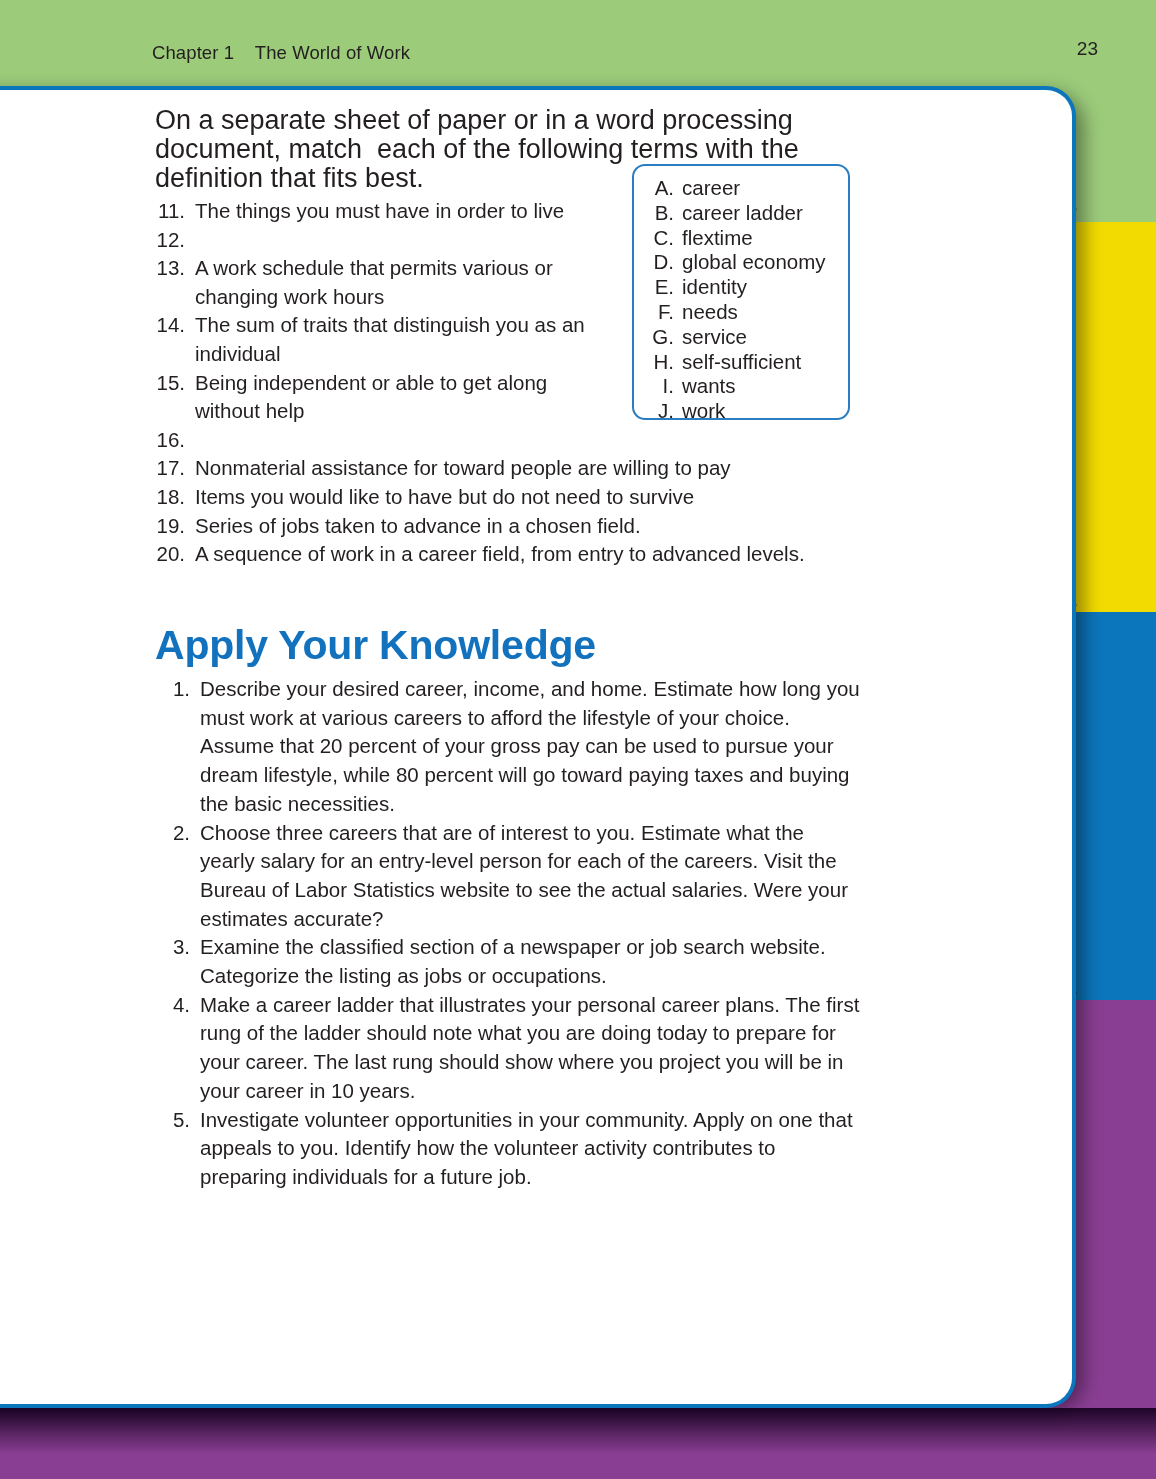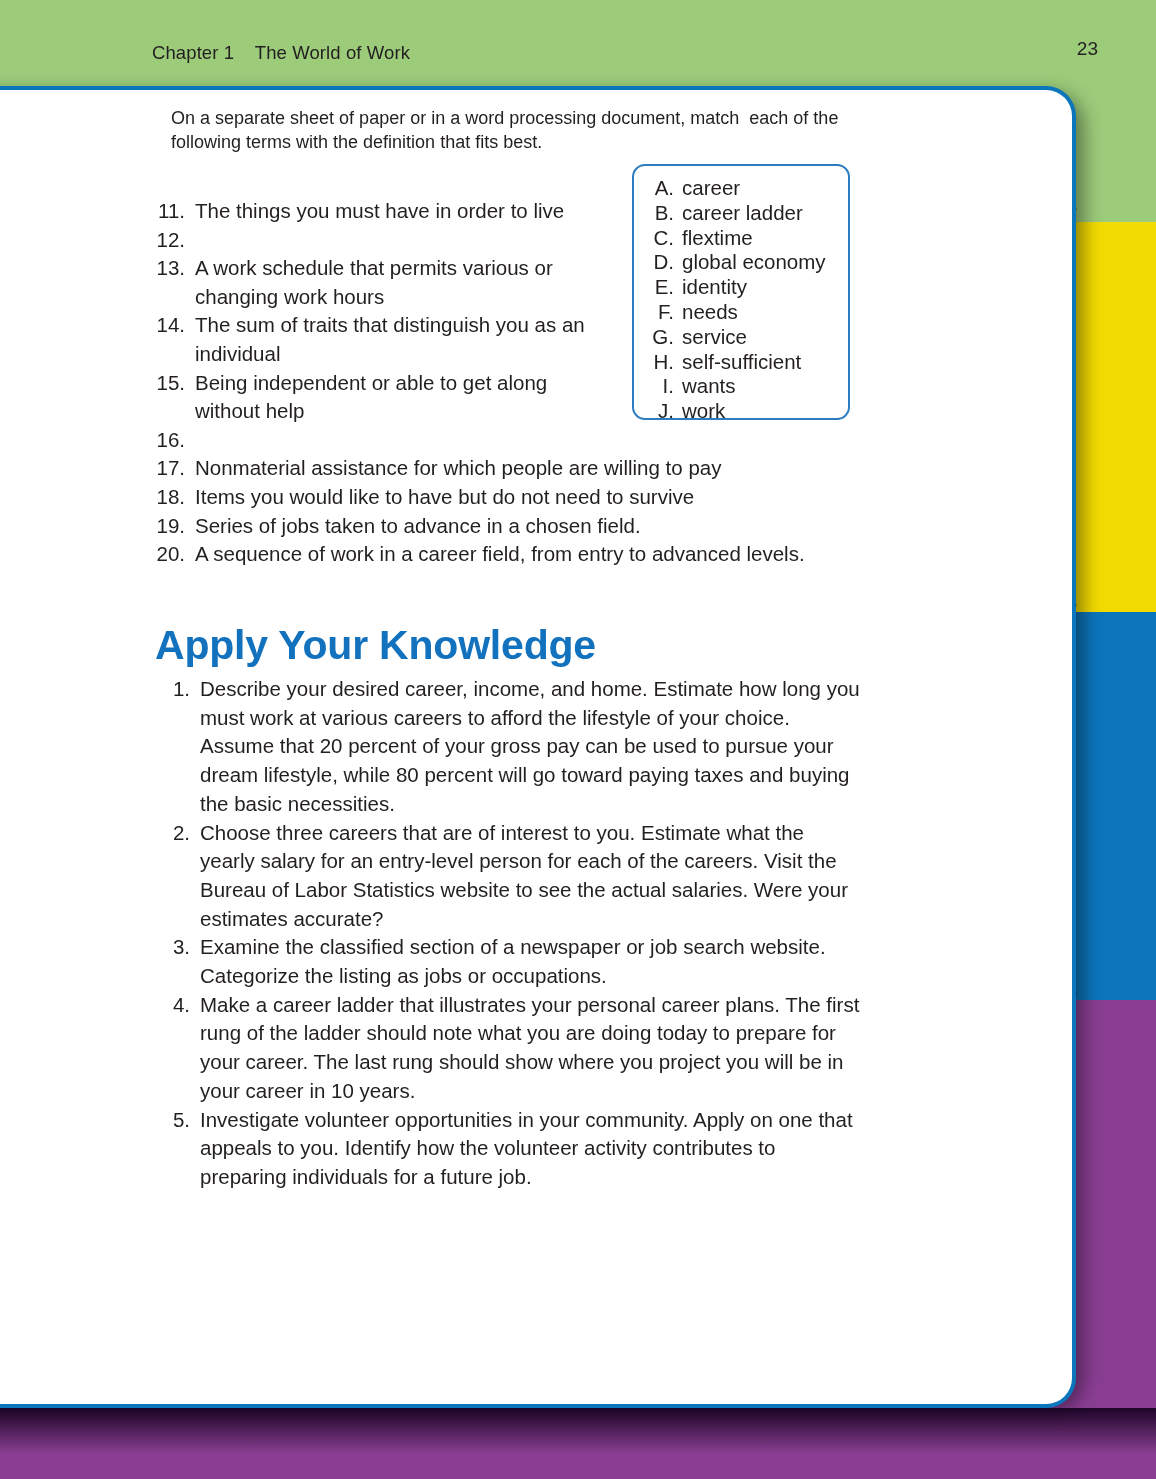--- a/index.html
+++ b/index.html
@@ -124,25 +124,24 @@
     left: 0; top: 0;
     width: 1156px;
     height: 1479px;
   }
 
   .intro {
     position: absolute;
     left: 155px;
     top: 106px;
     width: 702px;
-    font-size: 18px;
-    line-height: 24px;
+    font-size: 27px;
+    line-height: 29px;
     color: #231f20;
     white-space: pre-wrap;
-    margin-left: 16px;
   }
 
   
   .match-list {
     position: absolute;
     left: 155px;
     top: 165px;
     width: 700px;
     font-size: 20.5px;
     line-height: 28.6px;
@@ -274,21 +273,21 @@
         </div>
         <div class="mrow narrow">
           <span class="mnum">15.</span>
           <span class="mtxt">Being independent or able to get along without help</span>
         </div>
         <div class="mrow narrow">
           <span class="mnum">16.</span>
         </div>
         <div class="mrow">
           <span class="mnum">17.</span>
-          <span class="mtxt">Nonmaterial assistance for which people are willing to pay</span>
+          <span class="mtxt">Nonmaterial assistance for toward people are willing to pay</span>
         </div>
         <div class="mrow">
           <span class="mnum">18.</span>
           <span class="mtxt">Items you would like to have but do not need to survive</span>
         </div>
         <div class="mrow">
           <span class="mnum">19.</span>
           <span class="mtxt">Series of jobs taken to advance in a chosen field.</span>
         </div>
         <div class="mrow">

